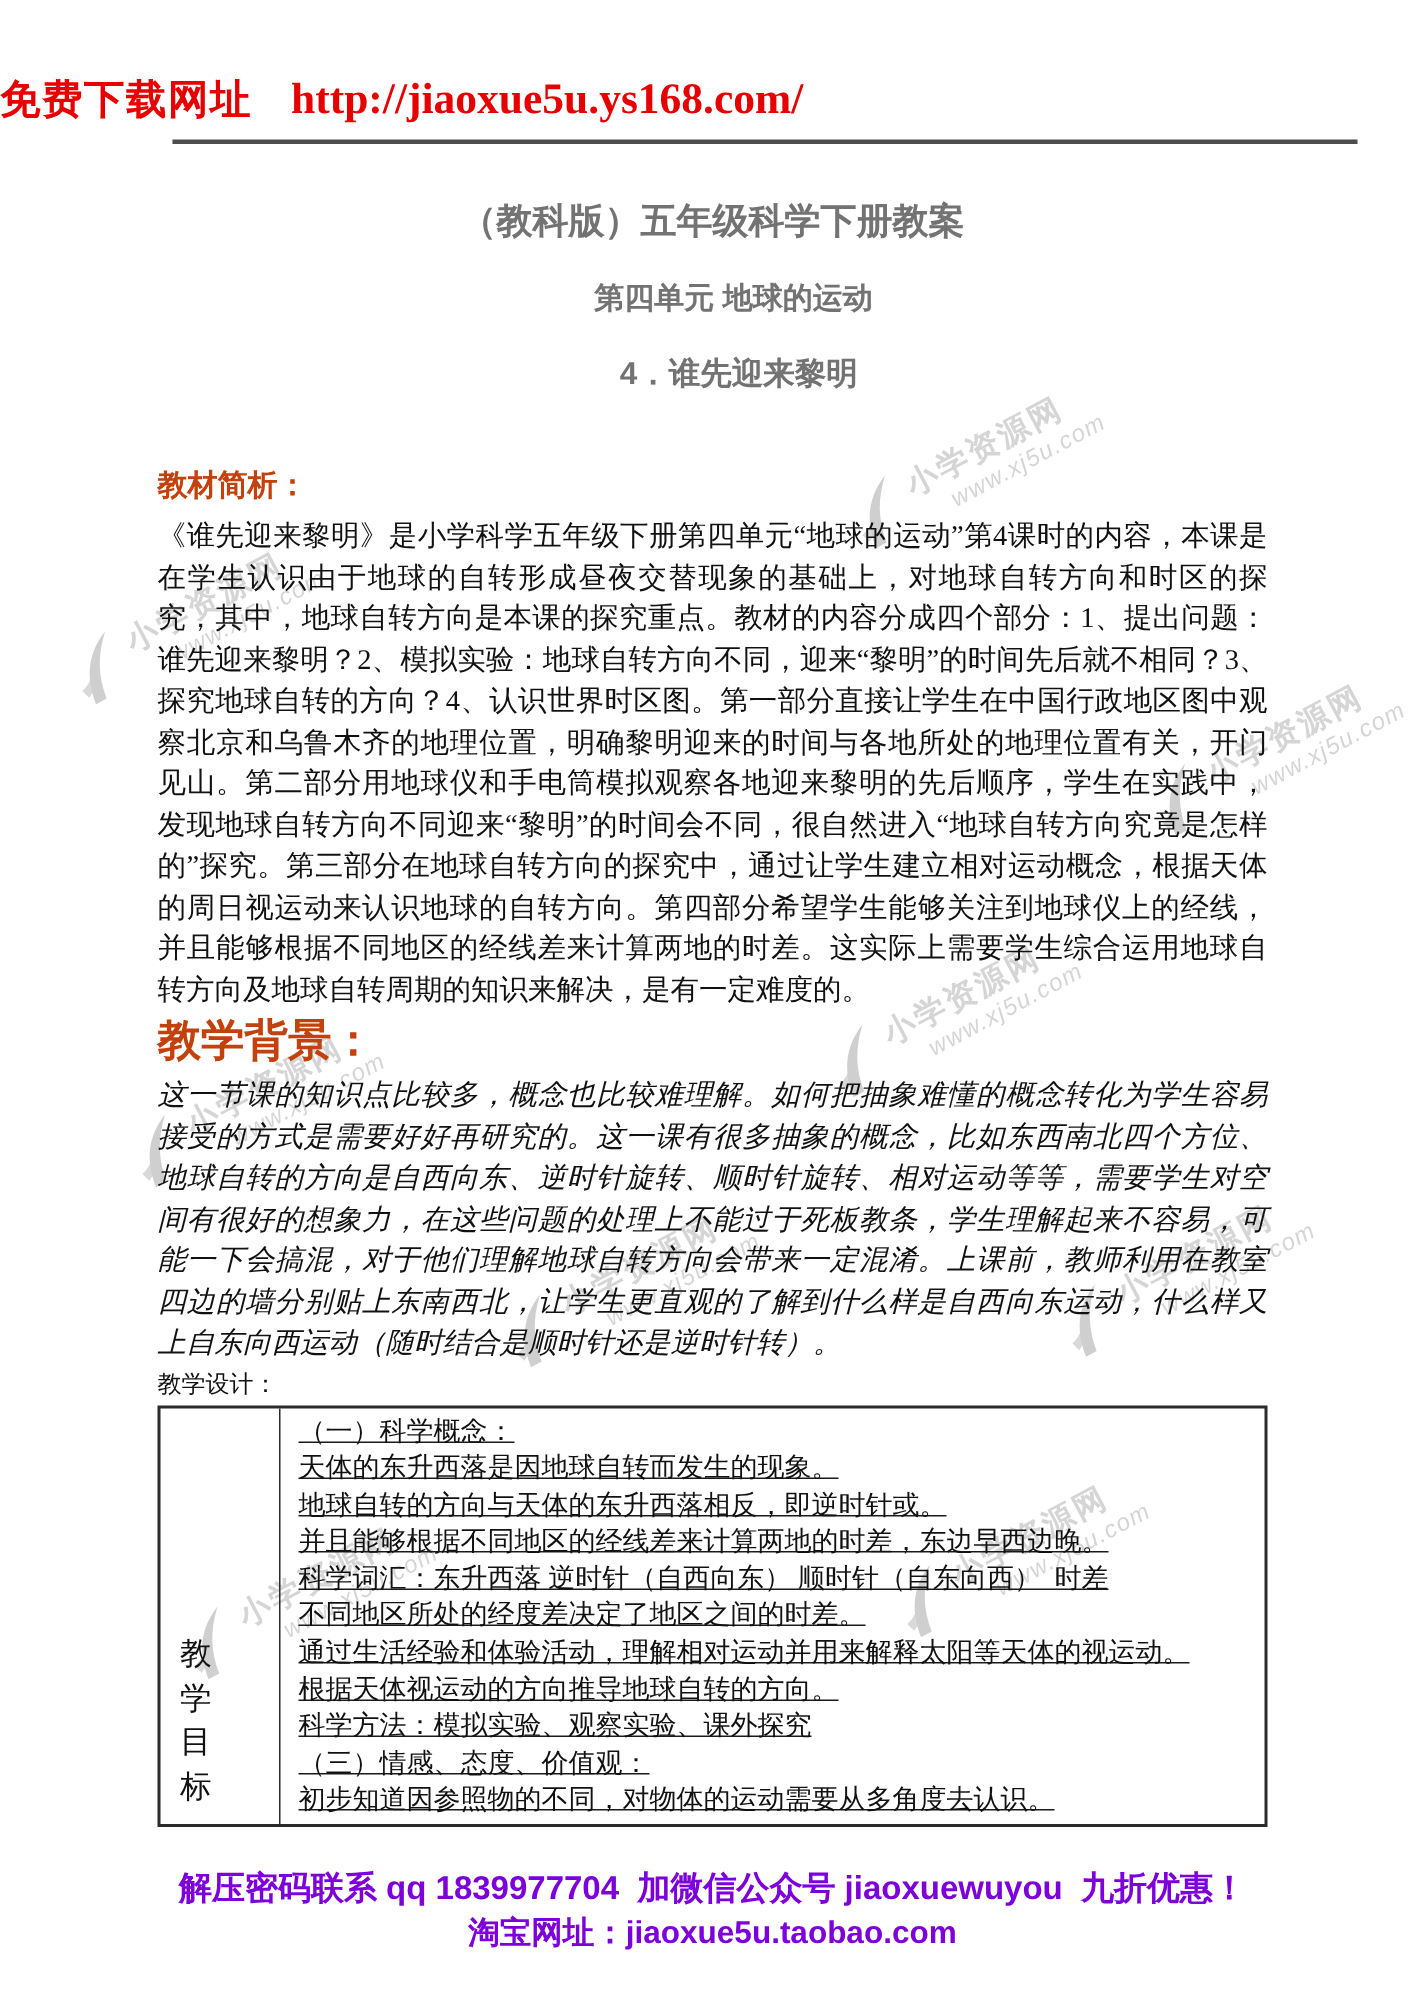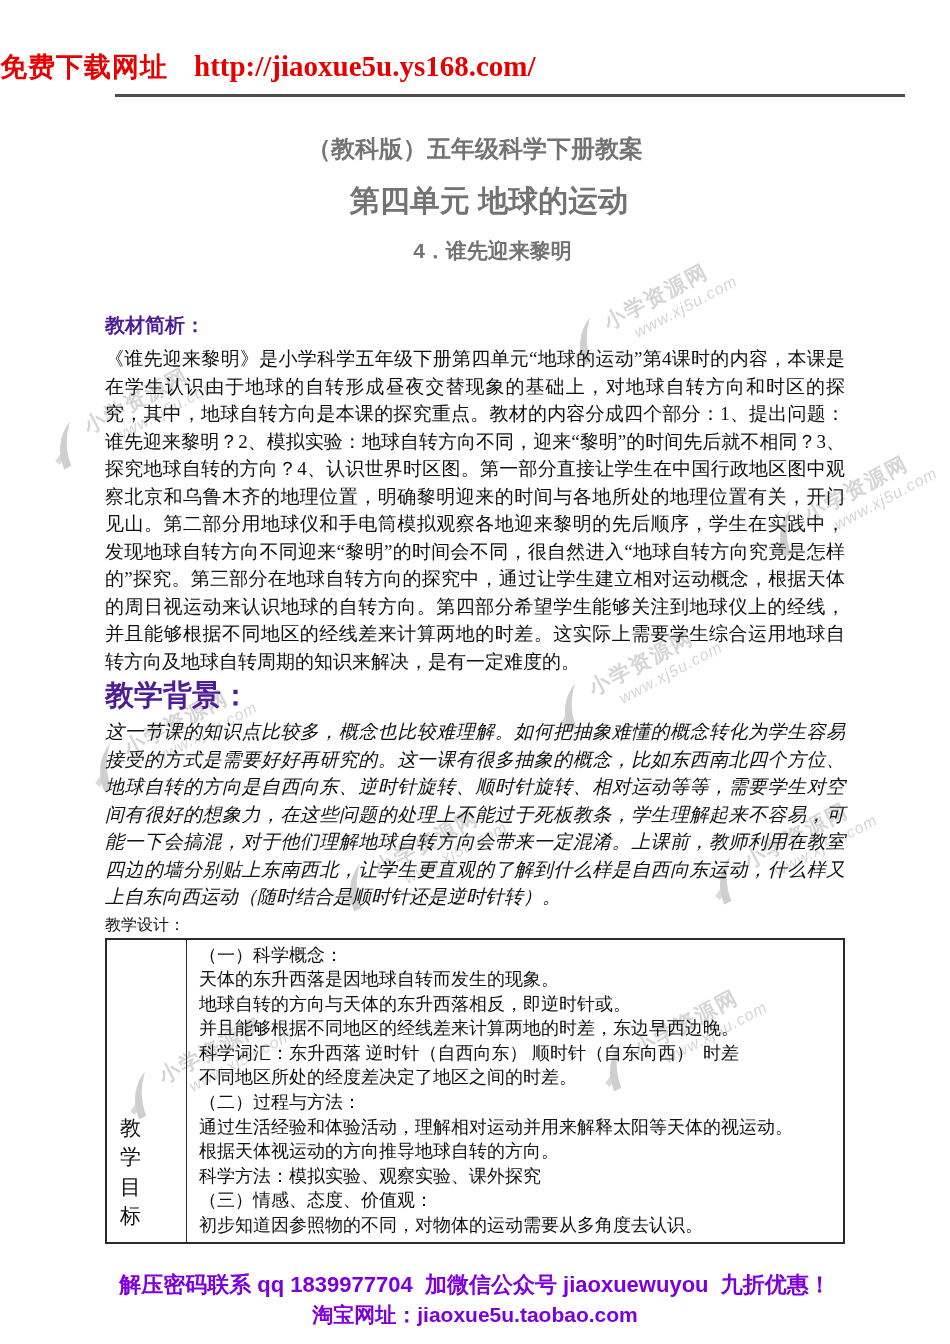--- a/index.html
+++ b/index.html
@@ -23,39 +23,39 @@
   .header{padding-top:48px;text-align:left;
     font-family:Liberation Serif, serif;font-weight:bold;
     color:var(--accent-red);font-size:27px;line-height:36px;}
   .header .dl-label{letter-spacing:1px;}
   .header .dl-url{margin-left:26px;font-size:29px;color:var(--accent-red);text-decoration:none;}
   .header-rule{margin-top:9px;margin-left:115px;width:790px;height:3px;background:var(--rule-gray);}
 
   
   .title-block{text-align:center;font-family:"Liberation Sans", sans-serif;font-weight:bold;color:#737373;}
   .doc-title{margin-top:36px;font-size:24px;line-height:32px;}
-  .unit-title{margin-top:20px;font-size:30px;line-height:31px;margin-left:28px;}
+  .unit-title{margin-top:20px;font-size:20px;line-height:31px;margin-left:28px;}
   .lesson-title{margin-top:20px;font-size:21px;line-height:29px;padding-left:35px;}
 
   
   .col{margin:0 105px;width:740px;}
-  .sec-heading{font-family:"Liberation Sans", sans-serif;font-weight:bold;color:#4c1d95;}
+  .sec-heading{font-family:"Liberation Sans", sans-serif;font-weight:bold;color:#c2410c;}
   .h-material{margin-top:46px;font-size:20px;line-height:28px;}
   .h-background{margin-top:4px;font-size:29px;line-height:32px;}
   .para{margin-top:6px;font-size:19px;line-height:27.5px;text-align:justify;
     font-family:"Liberation Serif", serif;color:#111;}
   .para2{margin-top:7px;font-style:italic;}
   .design-label{margin-top:3px;font-size:16px;line-height:22px;color:#111;}
 
   
   .goals-table{margin-top:2px;width:740px;border:2px solid #2b2b2b;display:flex;background:transparent;}
   .goals-header-cell{width:80px;border-right:1.5px solid #2b2b2b;
     display:flex;flex-direction:column;justify-content:flex-end;
     padding:0 0 10px 13px;font-size:21px;line-height:29.5px;color:#111;}
-  .goals-content-cell{flex:1;padding:3px 20px 4px 12px;}
+  .goals-content-cell{flex:1;padding:3px 20px 4px 12px;text-decoration:underline;}
   .goal-line{font-size:18px;line-height:24.6px;white-space:pre-wrap;color:#111;}
 
   
   .footer{margin-top:26px;text-align:center;font-family:"Liberation Sans", sans-serif;
     font-weight:bold;color:var(--accent-purple);}
   .footer-line1{font-size:22px;line-height:30px;white-space:pre-wrap;}
   .footer-line2{font-size:21px;line-height:30px;}
   .footer a{color:var(--accent-purple);text-decoration:none;}
 
   
@@ -209,21 +209,20 @@
           <span>目</span>
           <span>标</span>
         </div>
         <div class="goals-content-cell">
           <div class="goal-line">（一）科学概念：</div>
           <div class="goal-line">天体的东升西落是因地球自转而发生的现象。</div>
           <div class="goal-line">地球自转的方向与天体的东升西落相反，即逆时针或。</div>
           <div class="goal-line">并且能够根据不同地区的经线差来计算两地的时差，东边早西边晚。</div>
           <div class="goal-line">科学词汇：东升西落 逆时针（自西向东） 顺时针（自东向西）  时差</div>
           <div class="goal-line">不同地区所处的经度差决定了地区之间的时差。</div>
-          <div class="goal-line">（二）过程与方法：</div>
           <div class="goal-line">通过生活经验和体验活动，理解相对运动并用来解释太阳等天体的视运动。</div>
           <div class="goal-line">根据天体视运动的方向推导地球自转的方向。</div>
           <div class="goal-line">科学方法：模拟实验、观察实验、课外探究</div>
           <div class="goal-line">（三）情感、态度、价值观：</div>
           <div class="goal-line">初步知道因参照物的不同，对物体的运动需要从多角度去认识。</div>
         </div>
       </div>
     </div>
 
     <div class="footer">

